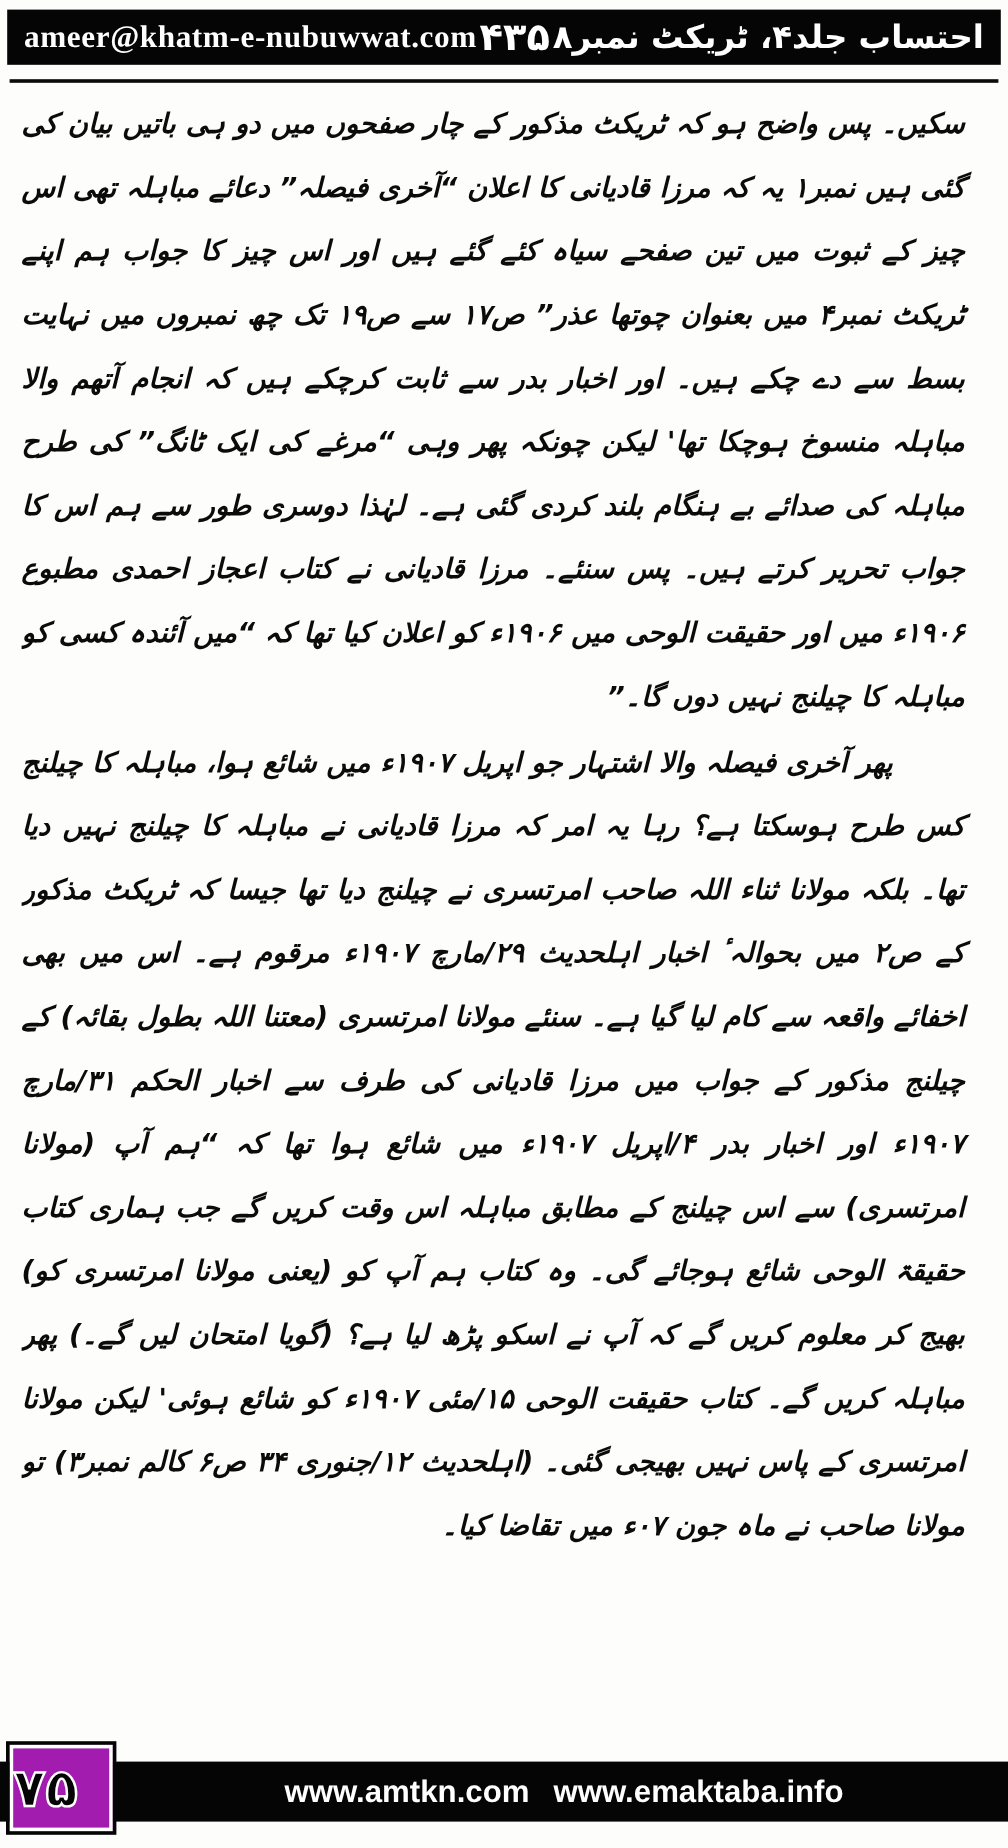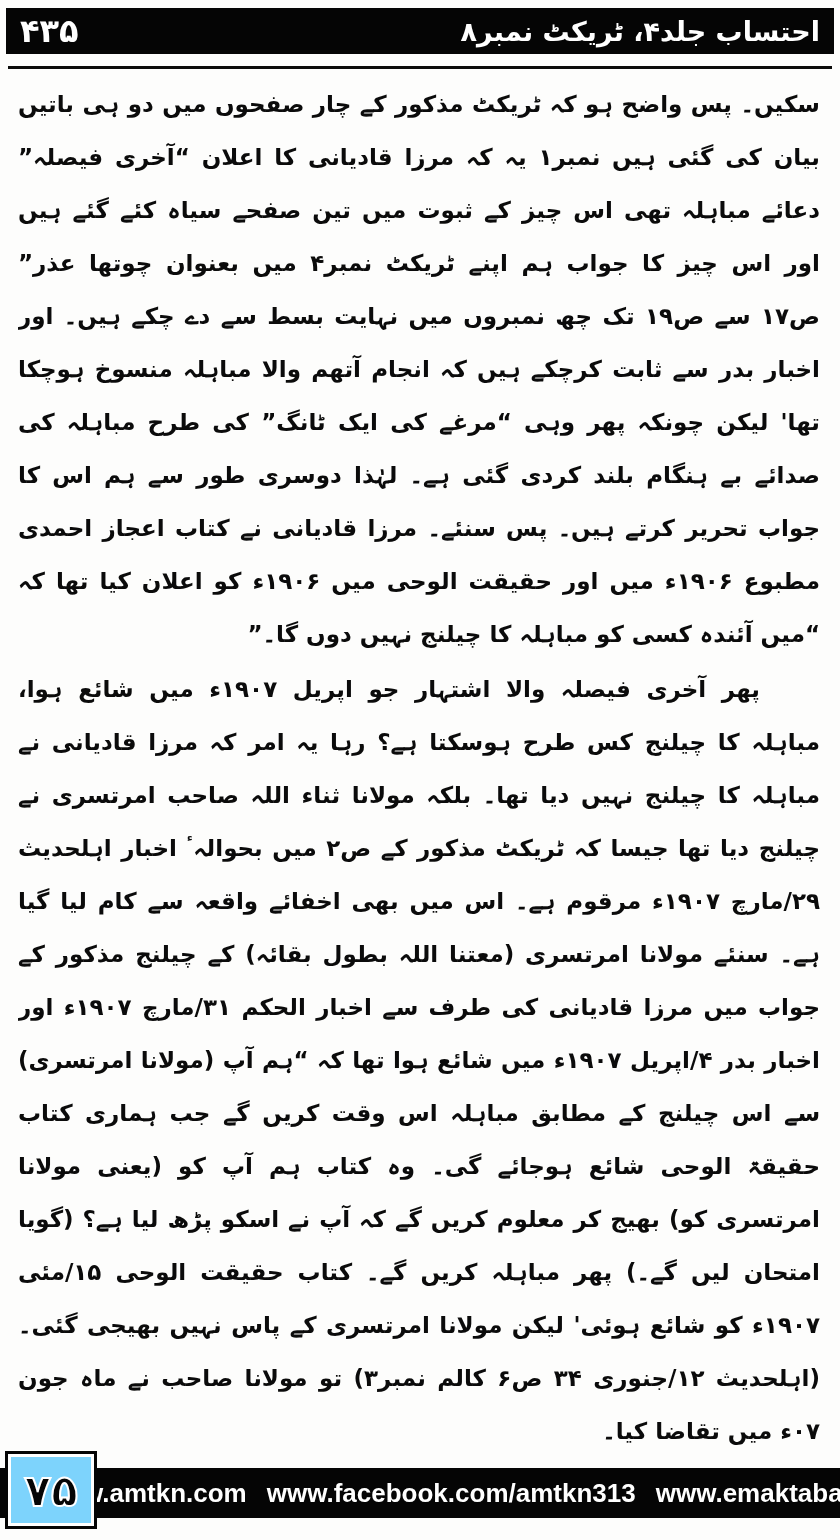--- a/index.html
+++ b/index.html
@@ -60,21 +60,21 @@
     left: 18px;
     right: 20px;
     bottom: 86px;
     direction: rtl;
     text-align: justify;
     font-size: 23px;
     font-weight: bold;
     line-height: 53px;
     overflow: hidden;
   }
-  .para { margin: 0 0 2px 0; }
+  .para { margin: 0 16px 2px 0; font-style: italic; }
   .para.indent { text-indent: 60px; }
   
   .footer-bar {
     position: absolute;
     left: 0; right: 0;
     bottom: 22px;
     height: 50px;
     background: #050505;
     display: flex;
     align-items: center;
@@ -89,56 +89,55 @@
     font-weight: bold;
     font-size: 26px;
     white-space: nowrap;
   }
   .footer-page-box {
     position: absolute;
     left: 8px;
     bottom: 14px;
     width: 86px;
     height: 72px;
-    background: #7dd3fc;
+    background: #a21caf;
     border: 3px solid #ffffff;
     outline: 3px solid #050505;
     display: flex;
     align-items: center;
-    justify-content: center;
     box-sizing: border-box;
   }
   .footer-page-number {
     direction: rtl;
     font-size: 44px;
     font-weight: bold;
     color: #050505;
     -webkit-text-stroke: 2px #ffffff;
     text-shadow: 0 0 1px #ffffff;
   }
 </style>
 </head>
 <body>
 
 <div class="page">
 
   <div class="header-bar">
+    <span class="header-email">ameer@khatm-e-nubuwwat.com</span>
     <span class="header-page-number">۴۳۵</span>
     <span class="header-title">احتساب جلد۴، ٹریکٹ نمبر۸</span>
   </div>
   <div class="top-rule"></div>
 
   <div class="content">
     <p class="para">سکیں۔ پس واضح ہو کہ ٹریکٹ مذکور کے چار صفحوں میں دو ہی باتیں بیان کی گئی ہیں نمبر۱ یہ کہ مرزا قادیانی کا اعلان “آخری فیصلہ” دعائے مباہلہ تھی اس چیز کے ثبوت میں تین صفحے سیاہ کئے گئے ہیں اور اس چیز کا جواب ہم اپنے ٹریکٹ نمبر۴ میں بعنوان چوتھا عذر” ص۱۷ سے ص۱۹ تک چھ نمبروں میں نہایت بسط سے دے چکے ہیں۔ اور اخبار بدر سے ثابت کرچکے ہیں کہ انجام آتھم والا مباہلہ منسوخ ہوچکا تھا' لیکن چونکہ پھر وہی “مرغے کی ایک ٹانگ” کی طرح مباہلہ کی صدائے بے ہنگام بلند کردی گئی ہے۔ لہٰذا دوسری طور سے ہم اس کا جواب تحریر کرتے ہیں۔ پس سنئے۔ مرزا قادیانی نے کتاب اعجاز احمدی مطبوع ۱۹۰۶ء میں اور حقیقت الوحی میں ۱۹۰۶ء کو اعلان کیا تھا کہ “میں آئندہ کسی کو مباہلہ کا چیلنج نہیں دوں گا۔”</p>
     <p class="para indent">پھر آخری فیصلہ والا اشتہار جو اپریل ۱۹۰۷ء میں شائع ہوا، مباہلہ کا چیلنج کس طرح ہوسکتا ہے؟ رہا یہ امر کہ مرزا قادیانی نے مباہلہ کا چیلنج نہیں دیا تھا۔ بلکہ مولانا ثناء اللہ صاحب امرتسری نے چیلنج دیا تھا جیسا کہ ٹریکٹ مذکور کے ص۲ میں بحوالہٴ اخبار اہلحدیث ۲۹/مارچ ۱۹۰۷ء مرقوم ہے۔ اس میں بھی اخفائے واقعہ سے کام لیا گیا ہے۔ سنئے مولانا امرتسری (معتنا اللہ بطول بقائہ) کے چیلنج مذکور کے جواب میں مرزا قادیانی کی طرف سے اخبار الحکم ۳۱/مارچ ۱۹۰۷ء اور اخبار بدر ۴/اپریل ۱۹۰۷ء میں شائع ہوا تھا کہ “ہم آپ (مولانا امرتسری) سے اس چیلنج کے مطابق مباہلہ اس وقت کریں گے جب ہماری کتاب حقیقۃ الوحی شائع ہوجائے گی۔ وہ کتاب ہم آپ کو (یعنی مولانا امرتسری کو) بھیج کر معلوم کریں گے کہ آپ نے اسکو پڑھ لیا ہے؟ (گویا امتحان لیں گے۔) پھر مباہلہ کریں گے۔ کتاب حقیقت الوحی ۱۵/مئی ۱۹۰۷ء کو شائع ہوئی' لیکن مولانا امرتسری کے پاس نہیں بھیجی گئی۔ (اہلحدیث ۱۲/جنوری ۳۴ ص۶ کالم نمبر۳) تو مولانا صاحب نے ماہ جون ۰۷ء میں تقاضا کیا۔</p>
 
   </div>
 
   <div class="footer-bar">
     <span class="footer-link">www.amtkn.com</span>
-    <span class="footer-link">www.facebook.com/amtkn313</span>
     <span class="footer-link">www.emaktaba.info</span>
   </div>
   <div class="footer-page-box">
     <span class="footer-page-number">۷۵</span>
   </div>
 
 </div>
 
 </body></html>

